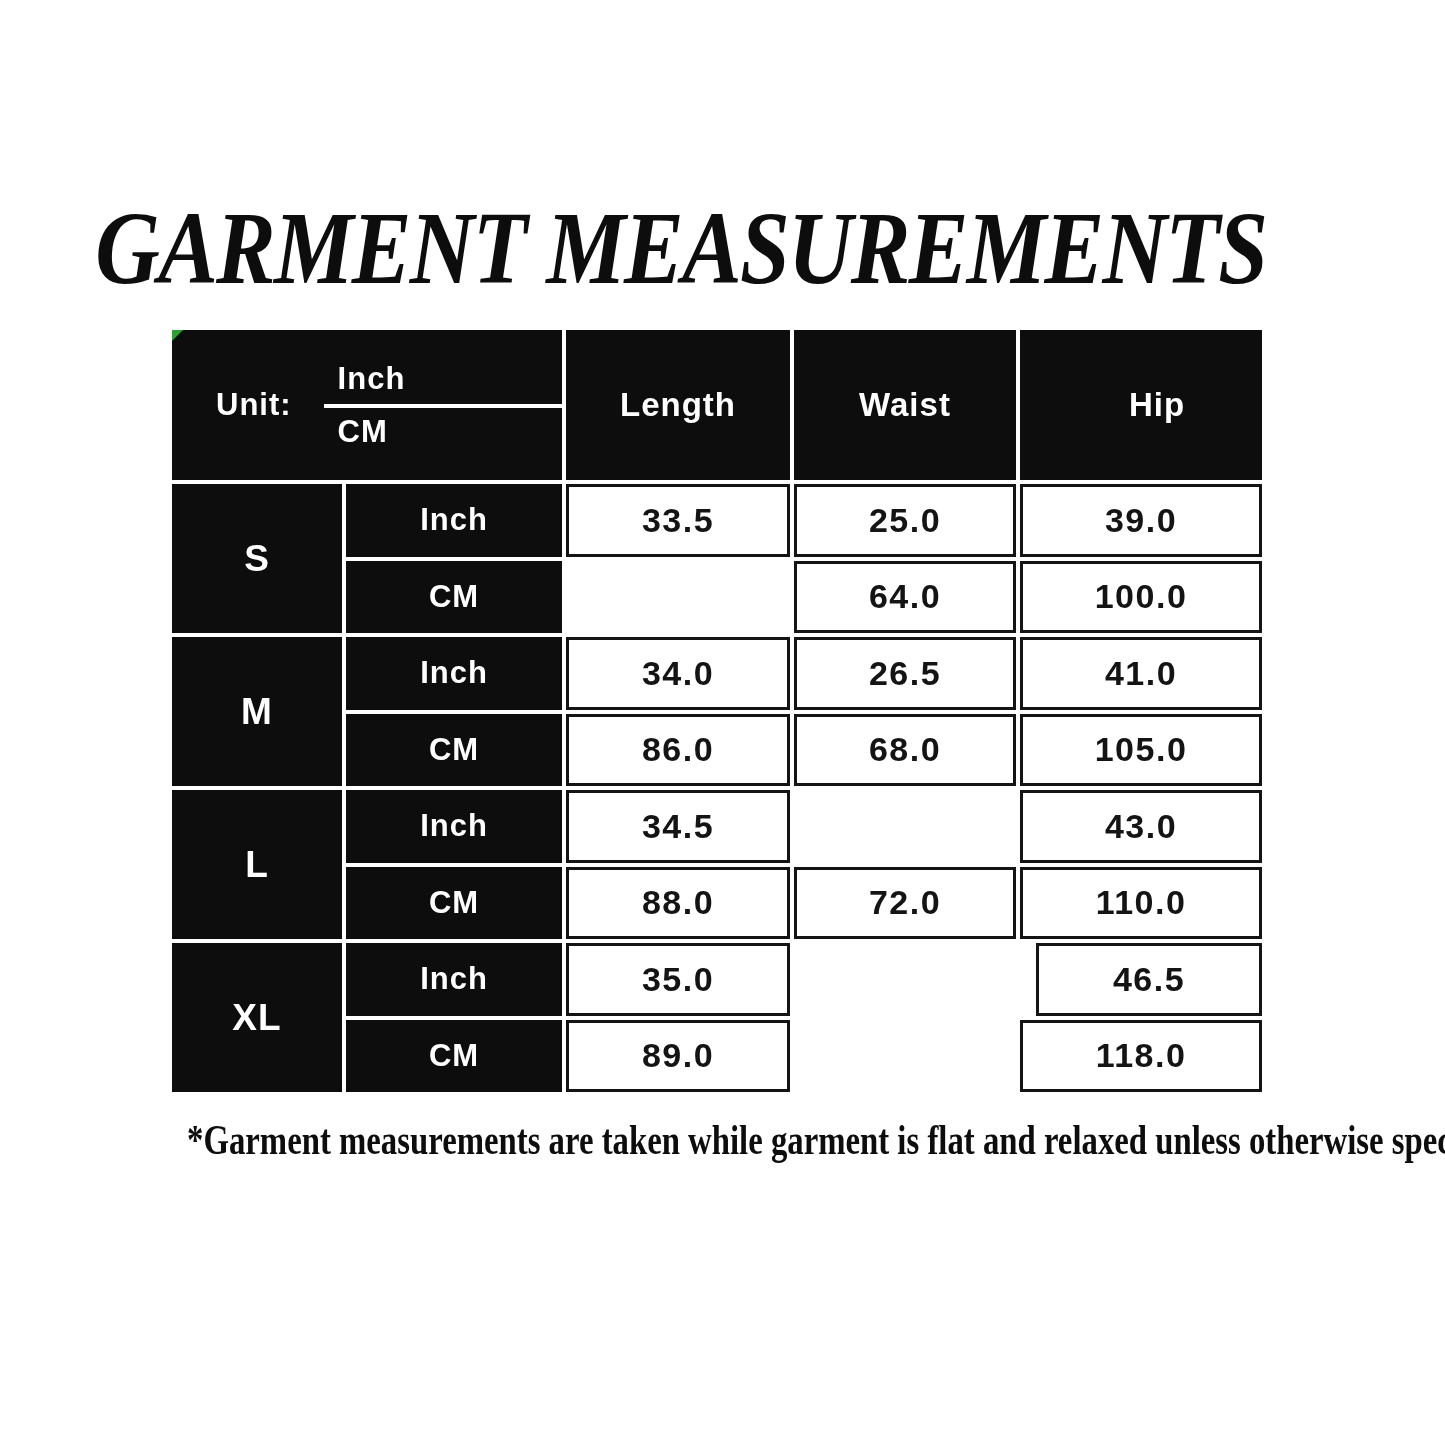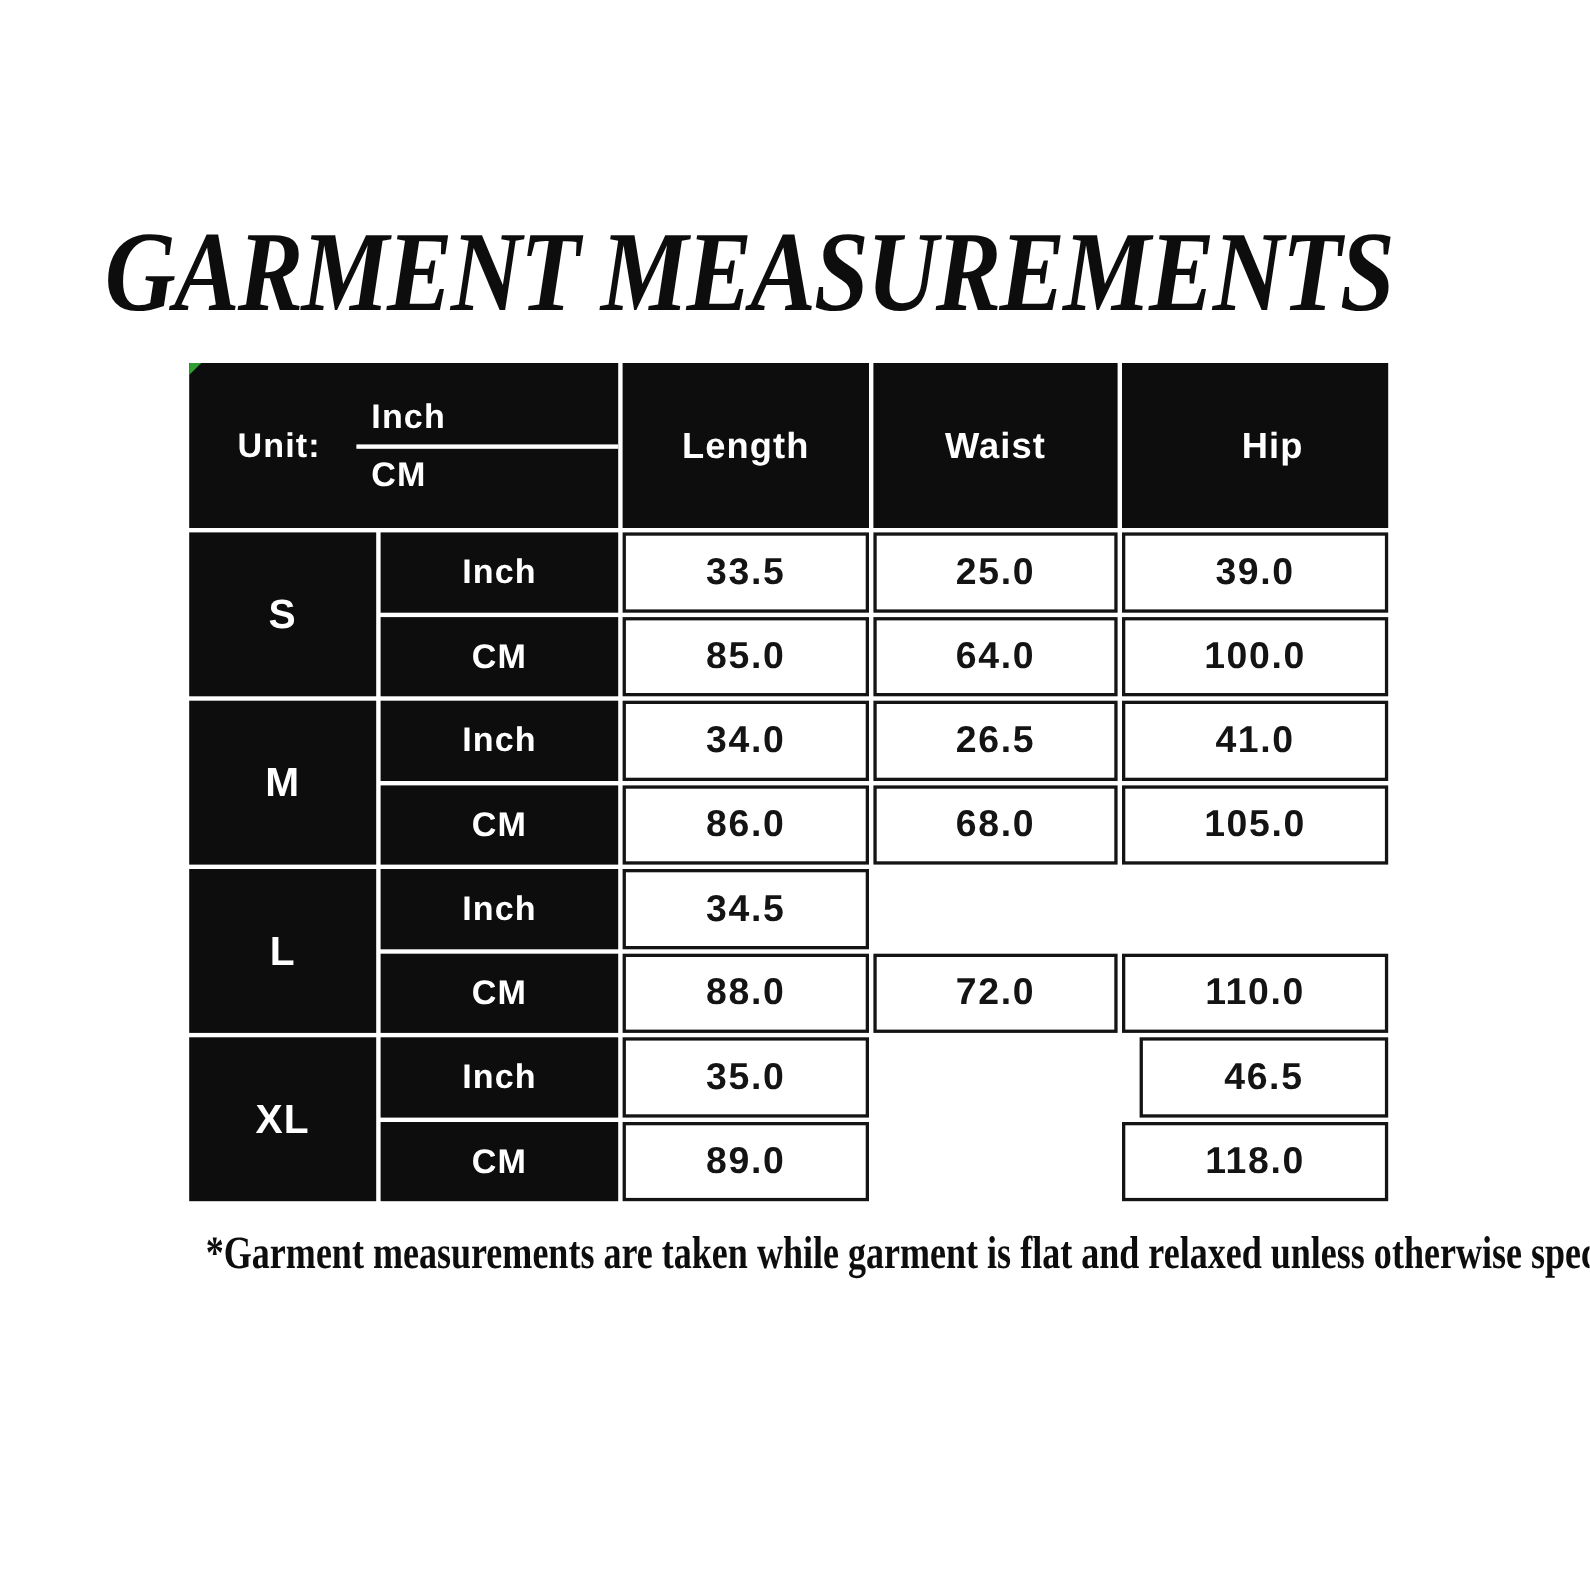--- a/index.html
+++ b/index.html
@@ -143,37 +143,37 @@
   <div class="cell cell-black col-header" style="grid-column:3;grid-row:1;">Length</div>
   <div class="cell cell-black col-header" style="grid-column:4;grid-row:1;">Waist</div>
   <div class="cell cell-black col-header" style="grid-column:5;grid-row:1;padding-left:32px;">Hip</div>
 
   <div class="cell cell-black size-label" style="grid-column:1;grid-row:2/4;">S</div>
   <div class="cell cell-black unit-sub" style="grid-column:2;grid-row:2;">Inch</div>
   <div class="cell cell-white" style="grid-column:3;grid-row:2;">33.5</div>
   <div class="cell cell-white" style="grid-column:4;grid-row:2;">25.0</div>
   <div class="cell cell-white" style="grid-column:5;grid-row:2;">39.0</div>
   <div class="cell cell-black unit-sub" style="grid-column:2;grid-row:3;">CM</div>
-  <div class="cell cell-white" style="grid-column:3;grid-row:3;">85.0</div>
   <div class="cell cell-white" style="grid-column:4;grid-row:3;">64.0</div>
   <div class="cell cell-white" style="grid-column:5;grid-row:3;">100.0</div>
 
   <div class="cell cell-black size-label" style="grid-column:1;grid-row:4/6;">M</div>
   <div class="cell cell-black unit-sub" style="grid-column:2;grid-row:4;">Inch</div>
   <div class="cell cell-white" style="grid-column:3;grid-row:4;">34.0</div>
   <div class="cell cell-white" style="grid-column:4;grid-row:4;">26.5</div>
   <div class="cell cell-white" style="grid-column:5;grid-row:4;">41.0</div>
   <div class="cell cell-black unit-sub" style="grid-column:2;grid-row:5;">CM</div>
   <div class="cell cell-white" style="grid-column:3;grid-row:5;">86.0</div>
   <div class="cell cell-white" style="grid-column:4;grid-row:5;">68.0</div>
   <div class="cell cell-white" style="grid-column:5;grid-row:5;">105.0</div>
 
   <div class="cell cell-black size-label" style="grid-column:1;grid-row:6/8;">L</div>
   <div class="cell cell-black unit-sub" style="grid-column:2;grid-row:6;">Inch</div>
   <div class="cell cell-white" style="grid-column:3;grid-row:6;">34.5</div>
+  <div class="cell cell-white" style="grid-column:5;grid-row:6;">43.0</div>
   <div class="cell cell-black unit-sub" style="grid-column:2;grid-row:7;">CM</div>
   <div class="cell cell-white" style="grid-column:3;grid-row:7;">88.0</div>
   <div class="cell cell-white" style="grid-column:4;grid-row:7;">72.0</div>
   <div class="cell cell-white" style="grid-column:5;grid-row:7;">110.0</div>
 
   <div class="cell cell-black size-label" style="grid-column:1;grid-row:8/10;">XL</div>
   <div class="cell cell-black unit-sub" style="grid-column:2;grid-row:8;">Inch</div>
   <div class="cell cell-white" style="grid-column:3;grid-row:8;">35.0</div>
   <div class="cell cell-white" style="grid-column:5;grid-row:8;margin-left:16px;">46.5</div>
   <div class="cell cell-black unit-sub" style="grid-column:2;grid-row:9;">CM</div>

